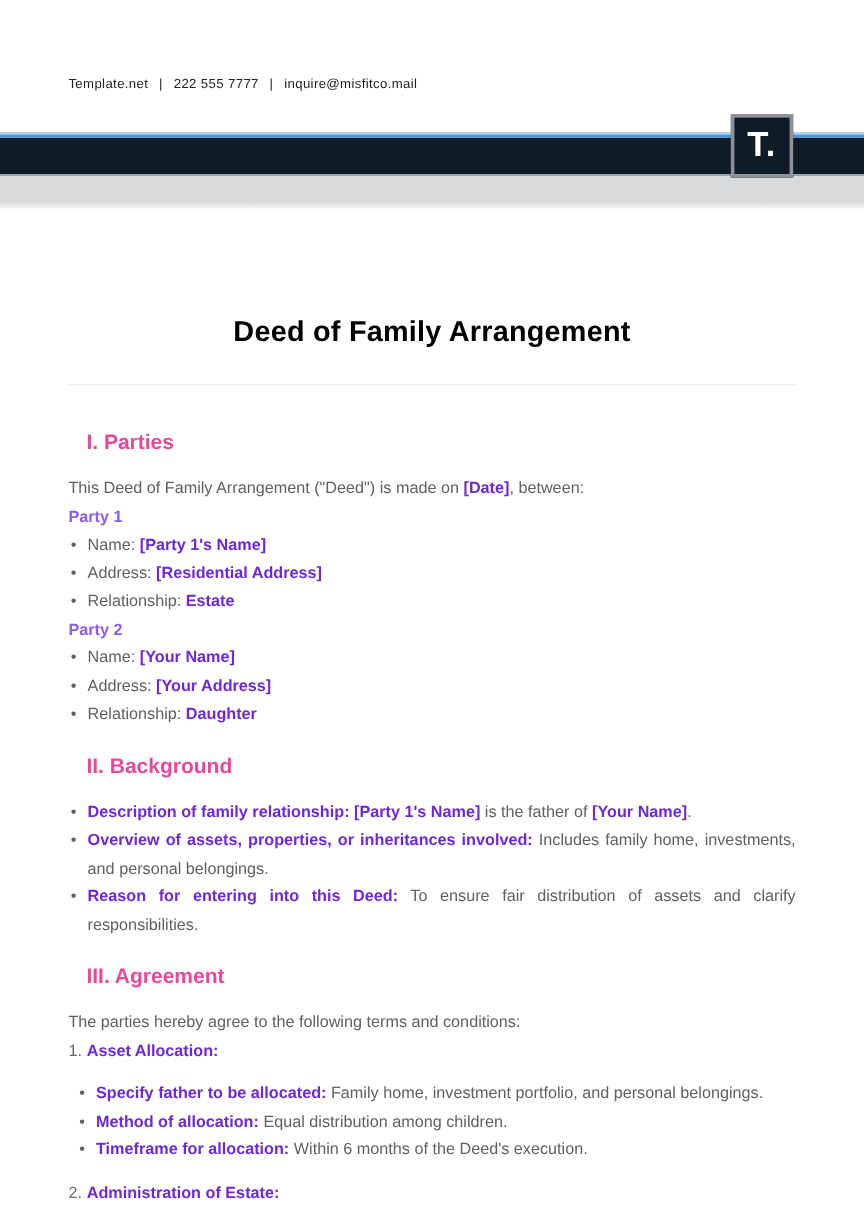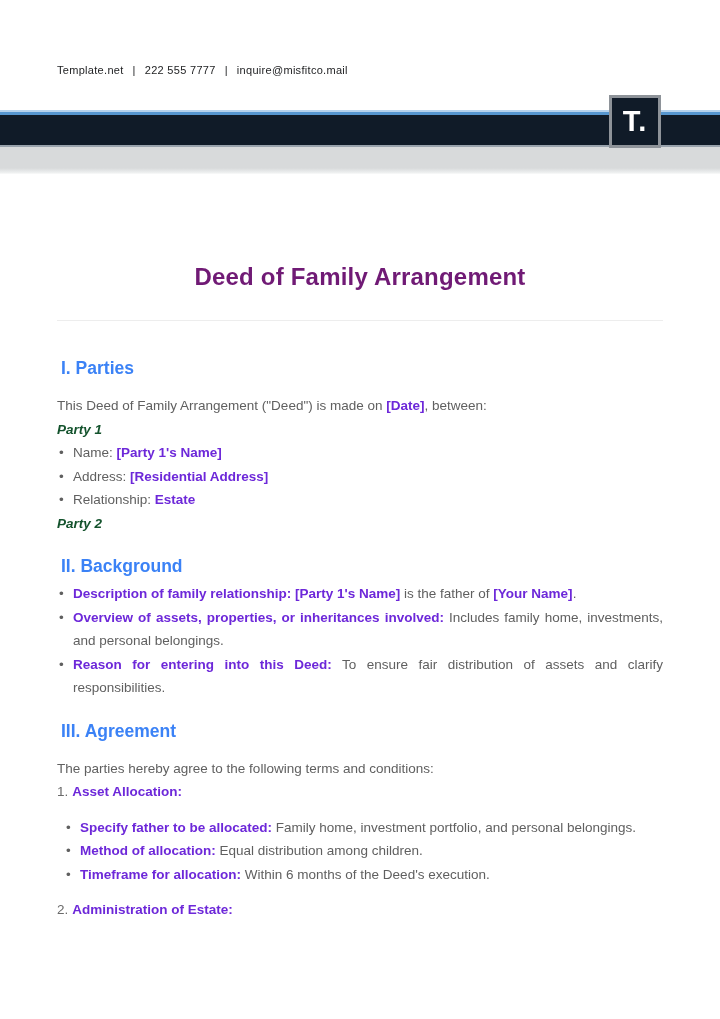--- a/index.html
+++ b/index.html
@@ -52,54 +52,53 @@
 
   
   .doc-main { padding: 0 57px; color: #606060; }
 
   .doc-title {
     margin: 88px 0 0 0;
     text-align: center;
     font-size: 24px;
     line-height: 30px;
     font-weight: bold;
-    color: #701a75;
+    color: #000000;
     letter-spacing: 0.2px;
   }
   .title-divider {
     border: none;
     border-top: 1px solid #ededed;
     margin: 28px 0 0 0;
   }
 
   h2.sec-heading {
     font-size: 17.5px;
     line-height: 23px;
     font-weight: bold;
-    color: #3b82f6;
-    margin: 4px;
+    color: #ec4899;
+    margin: 15px;
   }
   .sec-heading.mt-first { margin-top: 36px; }
   .sec-heading.mt-next  { margin-top: 20px; }
 
   .body-line, .doc-main li {
     font-size: 13.5px;
     line-height: 23.5px;
     color: #606060;
   }
   .body-line { margin: 14px 0 0 0; }
   .doc-main b { color: #6d28d9; }
 
   .party-label {
     margin: 0;
     font-size: 13.5px;
     line-height: 23.5px;
     font-weight: bold;
-    color: #14532d;
-    font-style: italic;
+    color: #8b5cf6;
   }
 
   ul.bullet-list {
     list-style: none;
     margin: 0;
     padding: 0;
   }
   ul.bullet-list > li {
     position: relative;
     padding-left: 16px;
@@ -151,20 +150,25 @@
     <p class="body-line"><span>This Deed of Family Arrangement ("Deed") is made on </span><b>[Date]</b><span>, between:</span></p>
 
     <p class="party-label">Party 1</p>
     <ul class="bullet-list">
       <li><span>Name: </span><b>[Party 1's Name]</b></li>
       <li><span>Address: </span><b>[Residential Address]</b></li>
       <li><span>Relationship: </span><b>Estate</b></li>
     </ul>
 
     <p class="party-label">Party 2</p>
+    <ul class="bullet-list">
+      <li><span>Name: </span><b>[Your Name]</b></li>
+      <li><span>Address: </span><b>[Your Address]</b></li>
+      <li><span>Relationship: </span><b>Daughter</b></li>
+    </ul>
   </section>
 
   <section>
     <h2 class="sec-heading mt-next">II. Background</h2>
     <ul class="bullet-list justified">
       <li><b>Description of family relationship: [Party 1's Name]</b><span> is the father of </span><b>[Your Name]</b><span>.</span></li>
       <li><b>Overview of assets, properties, or inheritances involved:</b><span> Includes family home, investments, and personal belongings.</span></li>
       <li><b>Reason for entering into this Deed:</b><span> To ensure fair distribution of assets and clarify responsibilities.</span></li>
     </ul>
   </section>

